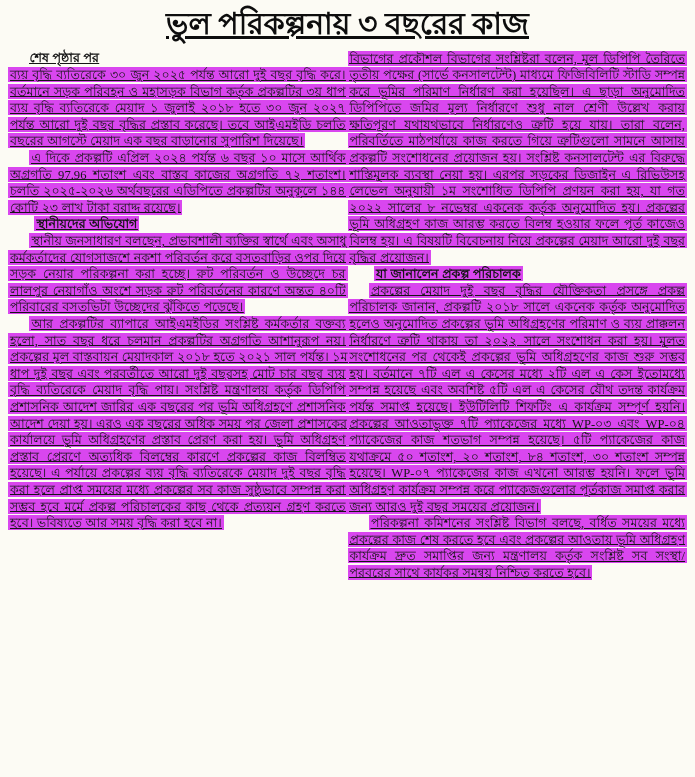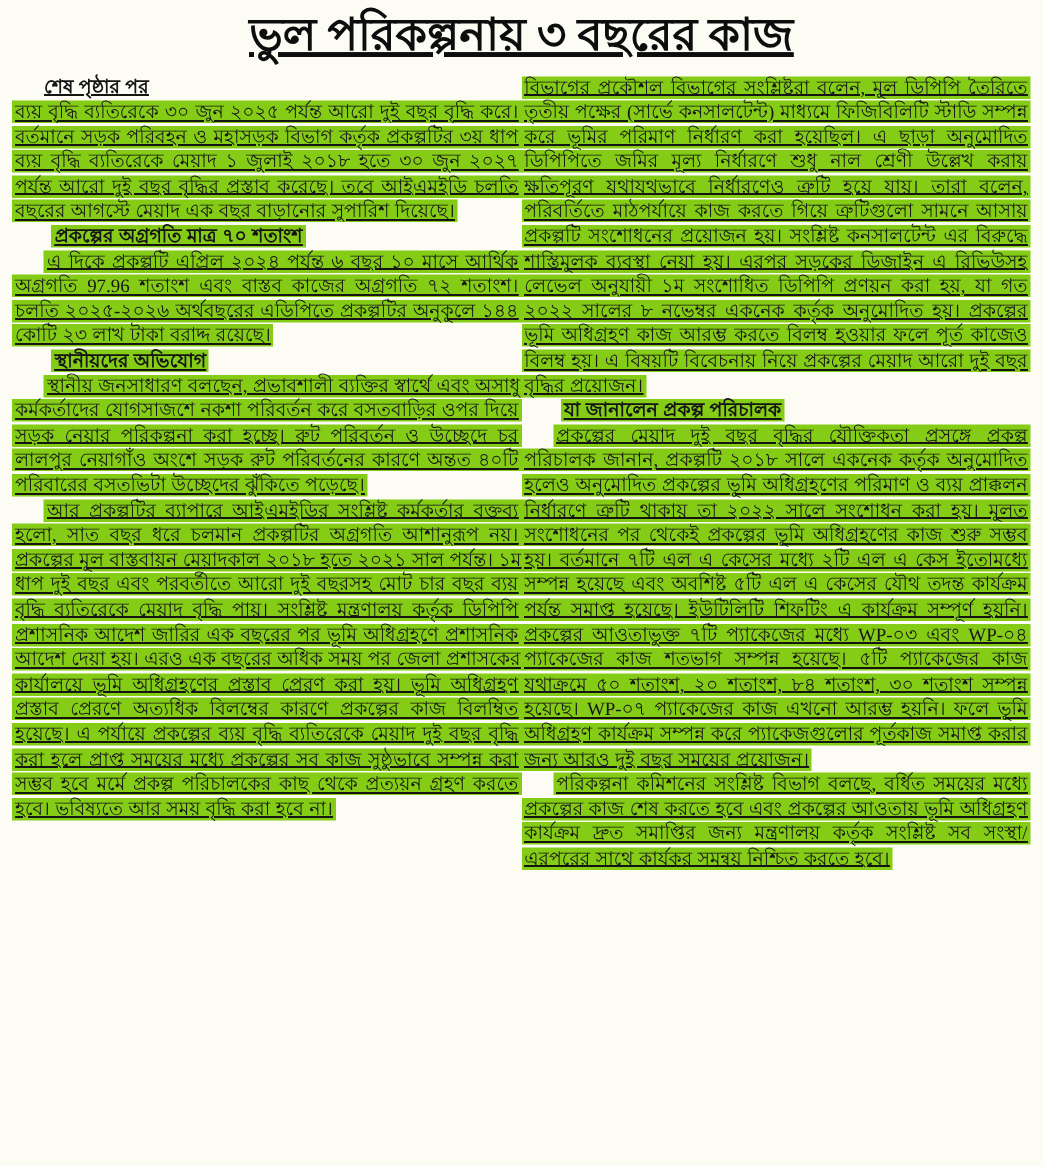--- a/index.html
+++ b/index.html
@@ -41,47 +41,46 @@
   .para.noindent { text-indent: 0; }
   .leadin {
     font-weight: 700;
     text-indent: 1.7em;
   }
   .subhead {
     font-weight: 700;
     text-indent: 2.1em;
   }
   .hl {
-    background: #84cc16;
+    background: #d946ef;
     box-decoration-break: clone;
     -webkit-box-decoration-break: clone;
     padding: 0.5px 2px;
   }
 </style>
 </head>
 <body>
 
 <div class="page">
 
   <h1 class="headline">ভুল পরিকল্পনায় ৩ বছরের কাজ</h1>
 
   <div class="columns">
 
     <div class="col">
       <p class="leadin"><span>শেষ পৃষ্ঠার পর</span></p>
       <p class="para noindent"><span class="hl">ব্যয় বৃদ্ধি ব্যতিরেকে ৩০ জুন ২০২৫ পর্যন্ত আরো দুই বছর বৃদ্ধি করে। বর্তমানে সড়ক পরিবহন ও মহাসড়ক বিভাগ কর্তৃক প্রকল্পটির ৩য় ধাপ ব্যয় বৃদ্ধি ব্যতিরেকে মেয়াদ ১ জুলাই ২০১৮ হতে ৩০ জুন ২০২৭ পর্যন্ত আরো দুই বছর বৃদ্ধির প্রস্তাব করেছে। তবে আইএমইডি চলতি বছরের আগস্টে মেয়াদ এক বছর বাড়ানোর সুপারিশ দিয়েছে।</span></p>
-      <p class="subhead"><span class="hl">প্রকল্পের অগ্রগতি মাত্র ৭০ শতাংশ</span></p>
       <p class="para"><span class="hl">এ দিকে প্রকল্পটি এপ্রিল ২০২৪ পর্যন্ত ৬ বছর ১০ মাসে আর্থিক অগ্রগতি 97.96 শতাংশ এবং বাস্তব কাজের অগ্রগতি ৭২ শতাংশ। চলতি ২০২৫-২০২৬ অর্থবছরের এডিপিতে প্রকল্পটির অনুকূলে ১৪৪ কোটি ২৩ লাখ টাকা বরাদ্দ রয়েছে।</span></p>
       <p class="subhead"><span class="hl">স্থানীয়দের অভিযোগ</span></p>
       <p class="para"><span class="hl">স্থানীয় জনসাধারণ বলছেন, প্রভাবশালী ব্যক্তির স্বার্থে এবং অসাধু কর্মকর্তাদের যোগসাজশে নকশা পরিবর্তন করে বসতবাড়ির ওপর দিয়ে সড়ক নেয়ার পরিকল্পনা করা হচ্ছে। রুট পরিবর্তন ও উচ্ছেদে চর লালপুর নেয়াগাঁও অংশে সড়ক রুট পরিবর্তনের কারণে অন্তত ৪০টি পরিবারের বসতভিটা উচ্ছেদের ঝুঁকিতে পড়েছে।</span></p>
       <p class="para"><span class="hl">আর প্রকল্পটির ব্যাপারে আইএমইডির সংশ্লিষ্ট কর্মকর্তার বক্তব্য হলো, সাত বছর ধরে চলমান প্রকল্পটির অগ্রগতি আশানুরূপ নয়। প্রকল্পের মূল বাস্তবায়ন মেয়াদকাল ২০১৮ হতে ২০২১ সাল পর্যন্ত। ১ম ধাপ দুই বছর এবং পরবর্তীতে আরো দুই বছরসহ মোট চার বছর ব্যয় বৃদ্ধি ব্যতিরেকে মেয়াদ বৃদ্ধি পায়। সংশ্লিষ্ট মন্ত্রণালয় কর্তৃক ডিপিপি প্রশাসনিক আদেশ জারির এক বছরের পর ভূমি অধিগ্রহণে প্রশাসনিক আদেশ দেয়া হয়। এরও এক বছরের অধিক সময় পর জেলা প্রশাসকের কার্যালয়ে ভূমি অধিগ্রহণের প্রস্তাব প্রেরণ করা হয়। ভূমি অধিগ্রহণ প্রস্তাব প্রেরণে অত্যধিক বিলম্বের কারণে প্রকল্পের কাজ বিলম্বিত হয়েছে। এ পর্যায়ে প্রকল্পের ব্যয় বৃদ্ধি ব্যতিরেকে মেয়াদ দুই বছর বৃদ্ধি করা হলে প্রাপ্ত সময়ের মধ্যে প্রকল্পের সব কাজ সুষ্ঠুভাবে সম্পন্ন করা সম্ভব হবে মর্মে প্রকল্প পরিচালকের কাছ থেকে প্রত্যয়ন গ্রহণ করতে হবে। ভবিষ্যতে আর সময় বৃদ্ধি করা হবে না।</span></p>
     </div>
 
     <div class="col">
       <p class="para noindent"><span class="hl">বিভাগের প্রকৌশল বিভাগের সংশ্লিষ্টরা বলেন, মূল ডিপিপি তৈরিতে তৃতীয় পক্ষের (সার্ভে কনসালটেন্ট) মাধ্যমে ফিজিবিলিটি স্টাডি সম্পন্ন করে ভূমির পরিমাণ নির্ধারণ করা হয়েছিল। এ ছাড়া অনুমোদিত ডিপিপিতে জমির মূল্য নির্ধারণে শুধু নাল শ্রেণী উল্লেখ করায় ক্ষতিপূরণ যথাযথভাবে নির্ধারণেও ত্রুটি হয়ে যায়। তারা বলেন, পরিবর্তিতে মাঠপর্যায়ে কাজ করতে গিয়ে ত্রুটিগুলো সামনে আসায় প্রকল্পটি সংশোধনের প্রয়োজন হয়। সংশ্লিষ্ট কনসালটেন্ট এর বিরুদ্ধে শাস্তিমূলক ব্যবস্থা নেয়া হয়। এরপর সড়কের ডিজাইন এ রিভিউসহ লেভেল অনুযায়ী ১ম সংশোধিত ডিপিপি প্রণয়ন করা হয়, যা গত ২০২২ সালের ৮ নভেম্বর একনেক কর্তৃক অনুমোদিত হয়। প্রকল্পের ভূমি অধিগ্রহণ কাজ আরম্ভ করতে বিলম্ব হওয়ার ফলে পূর্ত কাজেও বিলম্ব হয়। এ বিষয়টি বিবেচনায় নিয়ে প্রকল্পের মেয়াদ আরো দুই বছর বৃদ্ধির প্রয়োজন।</span></p>
       <p class="subhead"><span class="hl">যা জানালেন প্রকল্প পরিচালক</span></p>
       <p class="para"><span class="hl">প্রকল্পের মেয়াদ দুই বছর বৃদ্ধির যৌক্তিকতা প্রসঙ্গে প্রকল্প পরিচালক জানান, প্রকল্পটি ২০১৮ সালে একনেক কর্তৃক অনুমোদিত হলেও অনুমোদিত প্রকল্পের ভূমি অধিগ্রহণের পরিমাণ ও ব্যয় প্রাক্কলন নির্ধারণে ত্রুটি থাকায় তা ২০২২ সালে সংশোধন করা হয়। মূলত সংশোধনের পর থেকেই প্রকল্পের ভূমি অধিগ্রহণের কাজ শুরু সম্ভব হয়। বর্তমানে ৭টি এল এ কেসের মধ্যে ২টি এল এ কেস ইতোমধ্যে সম্পন্ন হয়েছে এবং অবশিষ্ট ৫টি এল এ কেসের যৌথ তদন্ত কার্যক্রম পর্যন্ত সমাপ্ত হয়েছে। ইউটিলিটি শিফটিং এ কার্যক্রম সম্পূর্ণ হয়নি। প্রকল্পের আওতাভুক্ত ৭টি প্যাকেজের মধ্যে WP-০৩ এবং WP-০৪ প্যাকেজের কাজ শতভাগ সম্পন্ন হয়েছে। ৫টি প্যাকেজের কাজ যথাক্রমে ৫০ শতাংশ, ২০ শতাংশ, ৮৪ শতাংশ, ৩০ শতাংশ সম্পন্ন হয়েছে। WP-০৭ প্যাকেজের কাজ এখনো আরম্ভ হয়নি। ফলে ভূমি অধিগ্রহণ কার্যক্রম সম্পন্ন করে প্যাকেজগুলোর পূর্তকাজ সমাপ্ত করার জন্য আরও দুই বছর সময়ের প্রয়োজন।</span></p>
-      <p class="para"><span class="hl">পরিকল্পনা কমিশনের সংশ্লিষ্ট বিভাগ বলছে, বর্ধিত সময়ের মধ্যে প্রকল্পের কাজ শেষ করতে হবে এবং প্রকল্পের আওতায় ভূমি অধিগ্রহণ কার্যক্রম দ্রুত সমাপ্তির জন্য মন্ত্রণালয় কর্তৃক সংশ্লিষ্ট সব সংস্থা/এরপরের সাথে কার্যকর সমন্বয় নিশ্চিত করতে হবে।</span></p>
+      <p class="para"><span class="hl">পরিকল্পনা কমিশনের সংশ্লিষ্ট বিভাগ বলছে, বর্ধিত সময়ের মধ্যে প্রকল্পের কাজ শেষ করতে হবে এবং প্রকল্পের আওতায় ভূমি অধিগ্রহণ কার্যক্রম দ্রুত সমাপ্তির জন্য মন্ত্রণালয় কর্তৃক সংশ্লিষ্ট সব সংস্থা/পরবরের সাথে কার্যকর সমন্বয় নিশ্চিত করতে হবে।</span></p>
     </div>
 
   </div>
 
 </div>
 
 </body></html>

